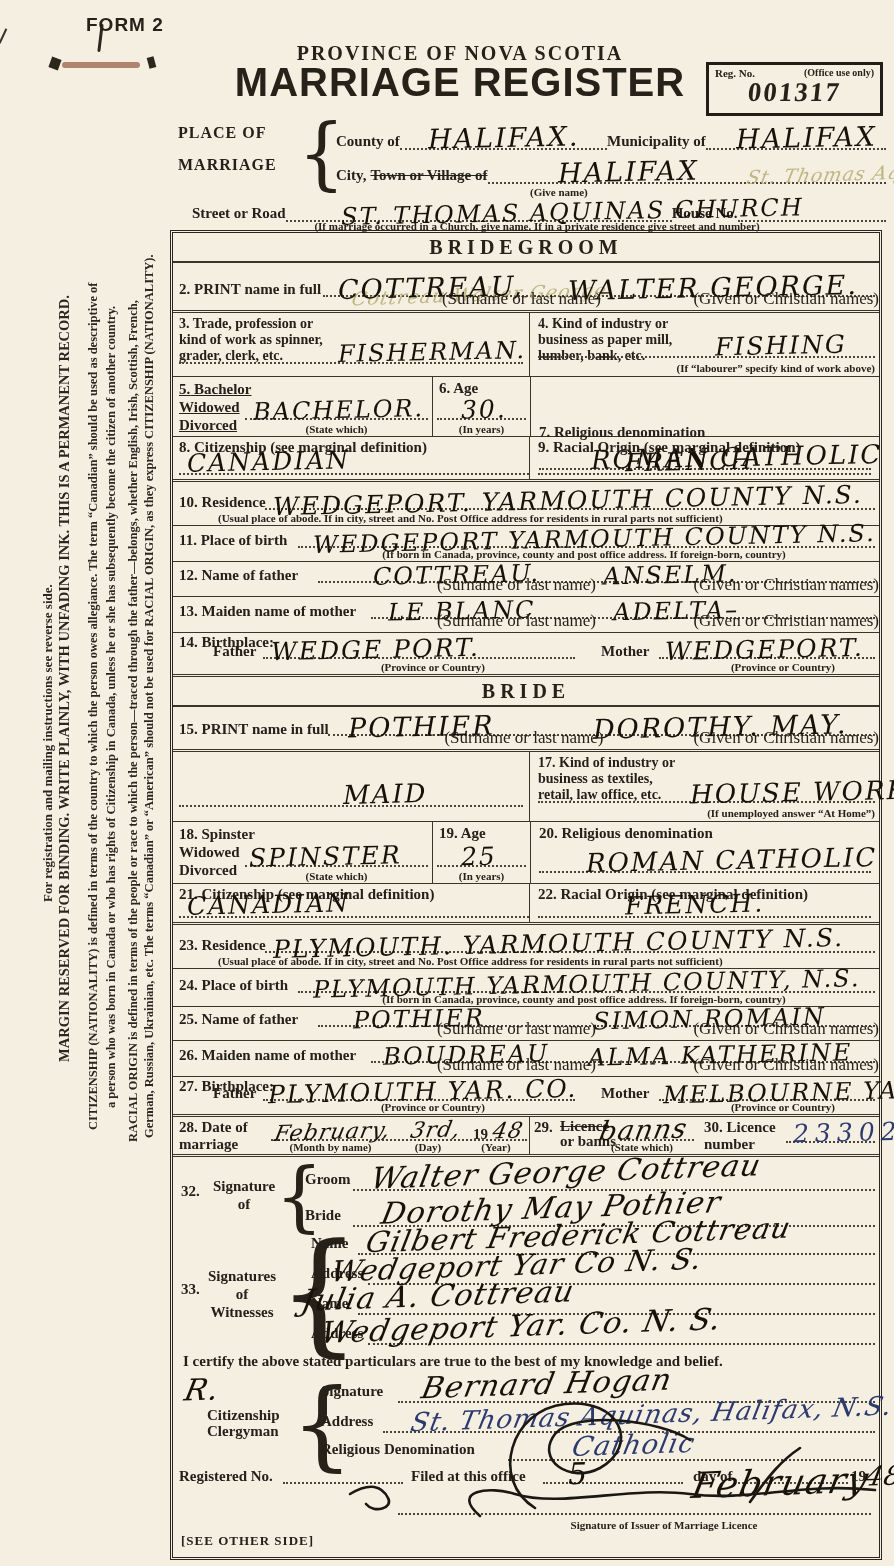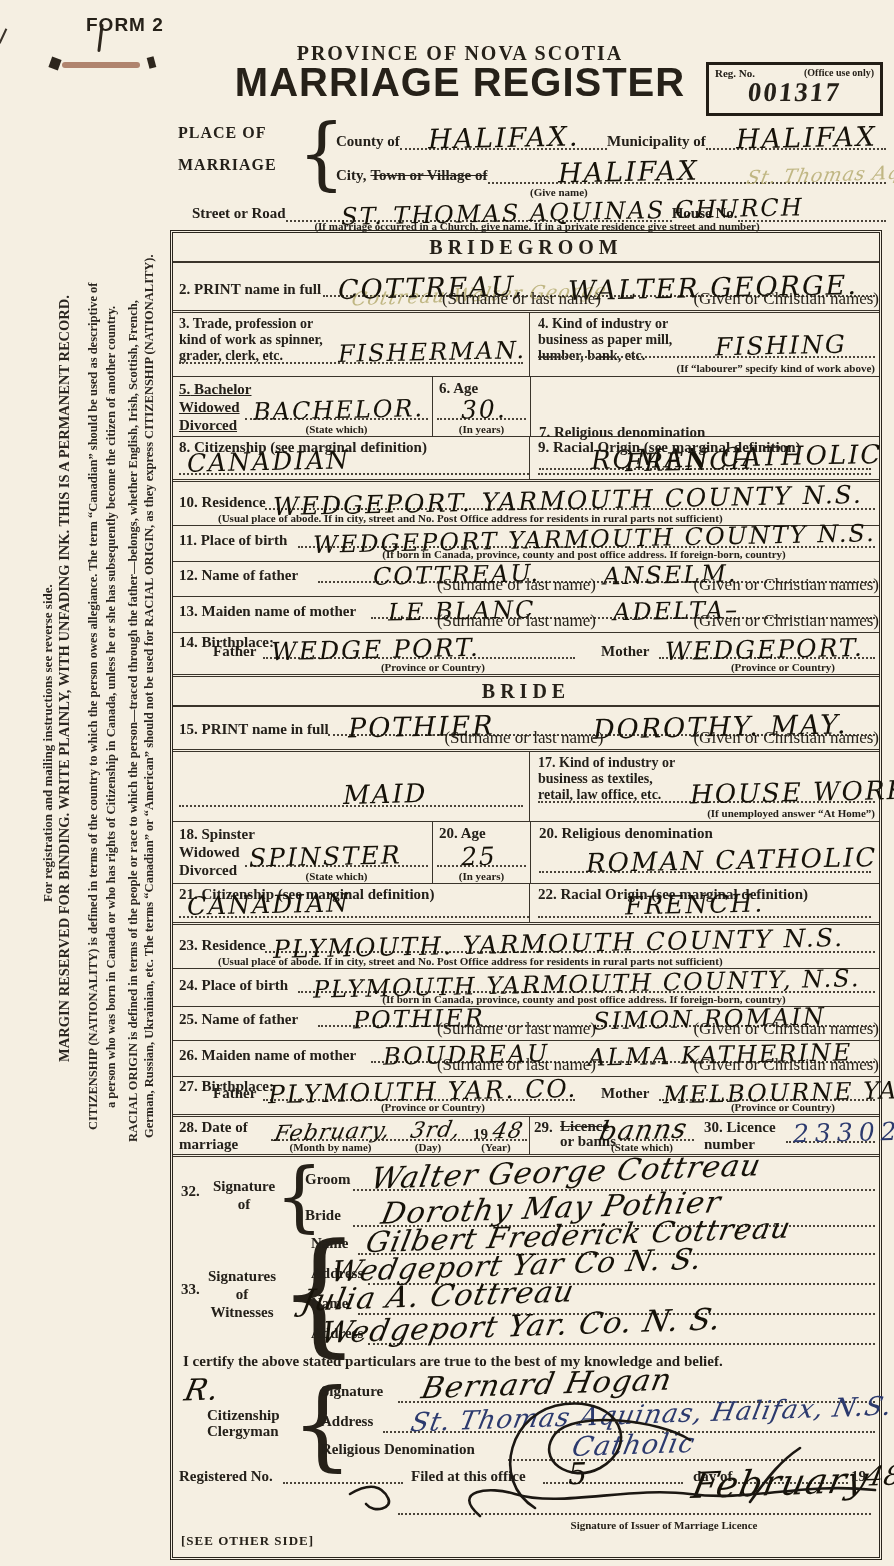--- a/index.html
+++ b/index.html
@@ -252,21 +252,21 @@
 
     <div class="row" style="height:62px;">
       <div class="cells">
         <div class="cell" style="width:260px;">
           <span class="plbl abs" style="left:6px;top:3px;width:88px;line-height:1.2;"><span>18.</span> <span>Spinster Widowed Divorced</span></span>
           <span class="ld" style="left:72px;right:4px;bottom:16px;"></span>
           <span class="hw hp" style="left:76px;bottom:14px;font-size:25px;">SPINSTER</span>
           <span class="subc" style="left:72px;right:4px;">(State which)</span>
         </div>
         <div class="cell" style="width:98px;">
-          <span class="plbl abs" style="left:6px;top:3px;">20. Age</span>
+          <span class="plbl abs" style="left:6px;top:3px;">19. Age</span>
           <span class="ld" style="left:4px;right:4px;bottom:16px;"></span>
           <span class="hw hp" style="left:28px;bottom:14px;font-size:25px;">25</span>
           <span class="subc" style="left:4px;right:4px;">(In years)</span>
         </div>
         <div class="cell" style="flex:1;">
           <span class="plbl abs" style="left:8px;top:3px;">20.  Religious denomination</span>
           <span class="ld" style="left:8px;right:8px;bottom:10px;"></span>
           <span class="hw hp" style="left:55px;bottom:10px;font-size:26px;">ROMAN CATHOLIC</span>
         </div>
       </div>

